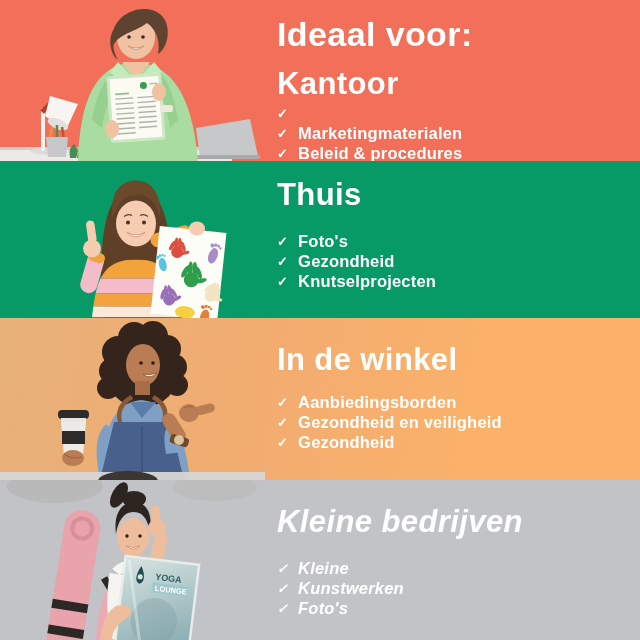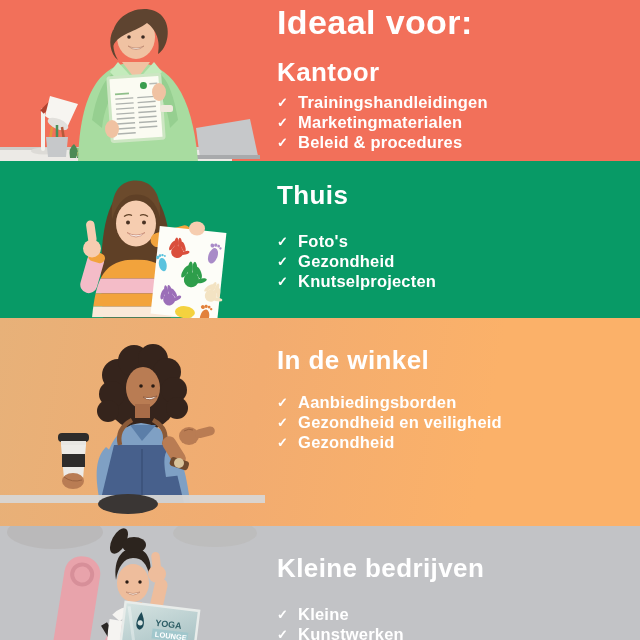--- a/index.html
+++ b/index.html
@@ -5,43 +5,43 @@
   * { box-sizing: border-box; }
   html,body { margin:0; padding:0; }
   body {
     width:640px; height:640px; overflow:hidden;
     font-family:"Liberation Sans", sans-serif;
     background:#fff;
   }
   .band { position:relative; width:640px; overflow:hidden; }
   .band-kantoor   { height:161px; background:#F2705A; }
   .band-thuis     { height:157px; background:#089A66; }
-  .band-winkel    { height:208px; background:linear-gradient(100deg,#E7B179 0%,#F2AC70 40%,#FBB169 75%,#FBB169 100%); }
+  .band-winkel    { height:162px; background:linear-gradient(100deg,#E7B179 0%,#F2AC70 40%,#FBB169 75%,#FBB169 100%); }
   .band-bedrijven { height:160px; background:#C2C3C6; }
 
   .photo { position:absolute; left:0; top:0; width:265px; height:100%; overflow:hidden; }
   .photo svg { display:block; width:100%; height:100%; }
 
   .text { position:absolute; left:277px; top:0; right:6px; color:#FFFFFF; }
   h1, h2 { margin:0; font-weight:700; color:#FFFFFF; letter-spacing:0.4px; }
   h1 { font-size:34px; line-height:36px; }
-  h2 { font-size:26px; line-height:36px; }
+  h2 { font-size:31px; line-height:36px; }
   ul { list-style:none; margin:0; padding:0; }
   li { display:flex; align-items:baseline; gap:10px;
        font-size:16.5px; font-weight:700; line-height:19px; letter-spacing:0.2px; }
   .check { flex:0 0 auto; font-size:13px; transform:translateY(-1px); }
 
-  .band-kantoor .text   { padding-top:4px; }
+  .band-kantoor .text   { padding-top:16px; }
   .band-kantoor h2      { margin-top:14px; }
   .band-kantoor ul      { margin-top:3px; }
   .band-thuis .text     { padding-top:16px; }
   .band-thuis ul        { margin-top:19px; }
   .band-winkel .text    { padding-top:24px; }
   .band-winkel ul       { margin-top:15px; }
-  .band-bedrijven .text { padding-top:24px; }
+  .band-bedrijven .text { padding-top:24px;font-style:italic; }
   .band-bedrijven ul    { margin-top:19px; }
 </style>
 </head>
 <body>
 
 <section class="band band-kantoor">
   <div class="photo">
     <svg viewBox="0 0 265 161">
       <g>
         <rect x="0" y="150" width="232" height="11" fill="#ECEAE6"></rect>
@@ -106,21 +106,20 @@
         <rect x="160" y="105" width="13" height="7" rx="2.5" fill="#EFE9DC"></rect>
       </g>
     </svg>
   </div>
   <div class="text">
     <h1>Ideaal voor:</h1>
     <h2>Kantoor</h2>
     <ul>
       <li>
         <span class="check">✓</span>
-        <span>Trainingshandleidingen</span>
       </li>
       <li>
         <span class="check">✓</span>
         <span>Marketingmaterialen</span>
       </li>
       <li>
         <span class="check">✓</span>
         <span>Beleid &amp; procedures</span>
       </li>
     </ul>

